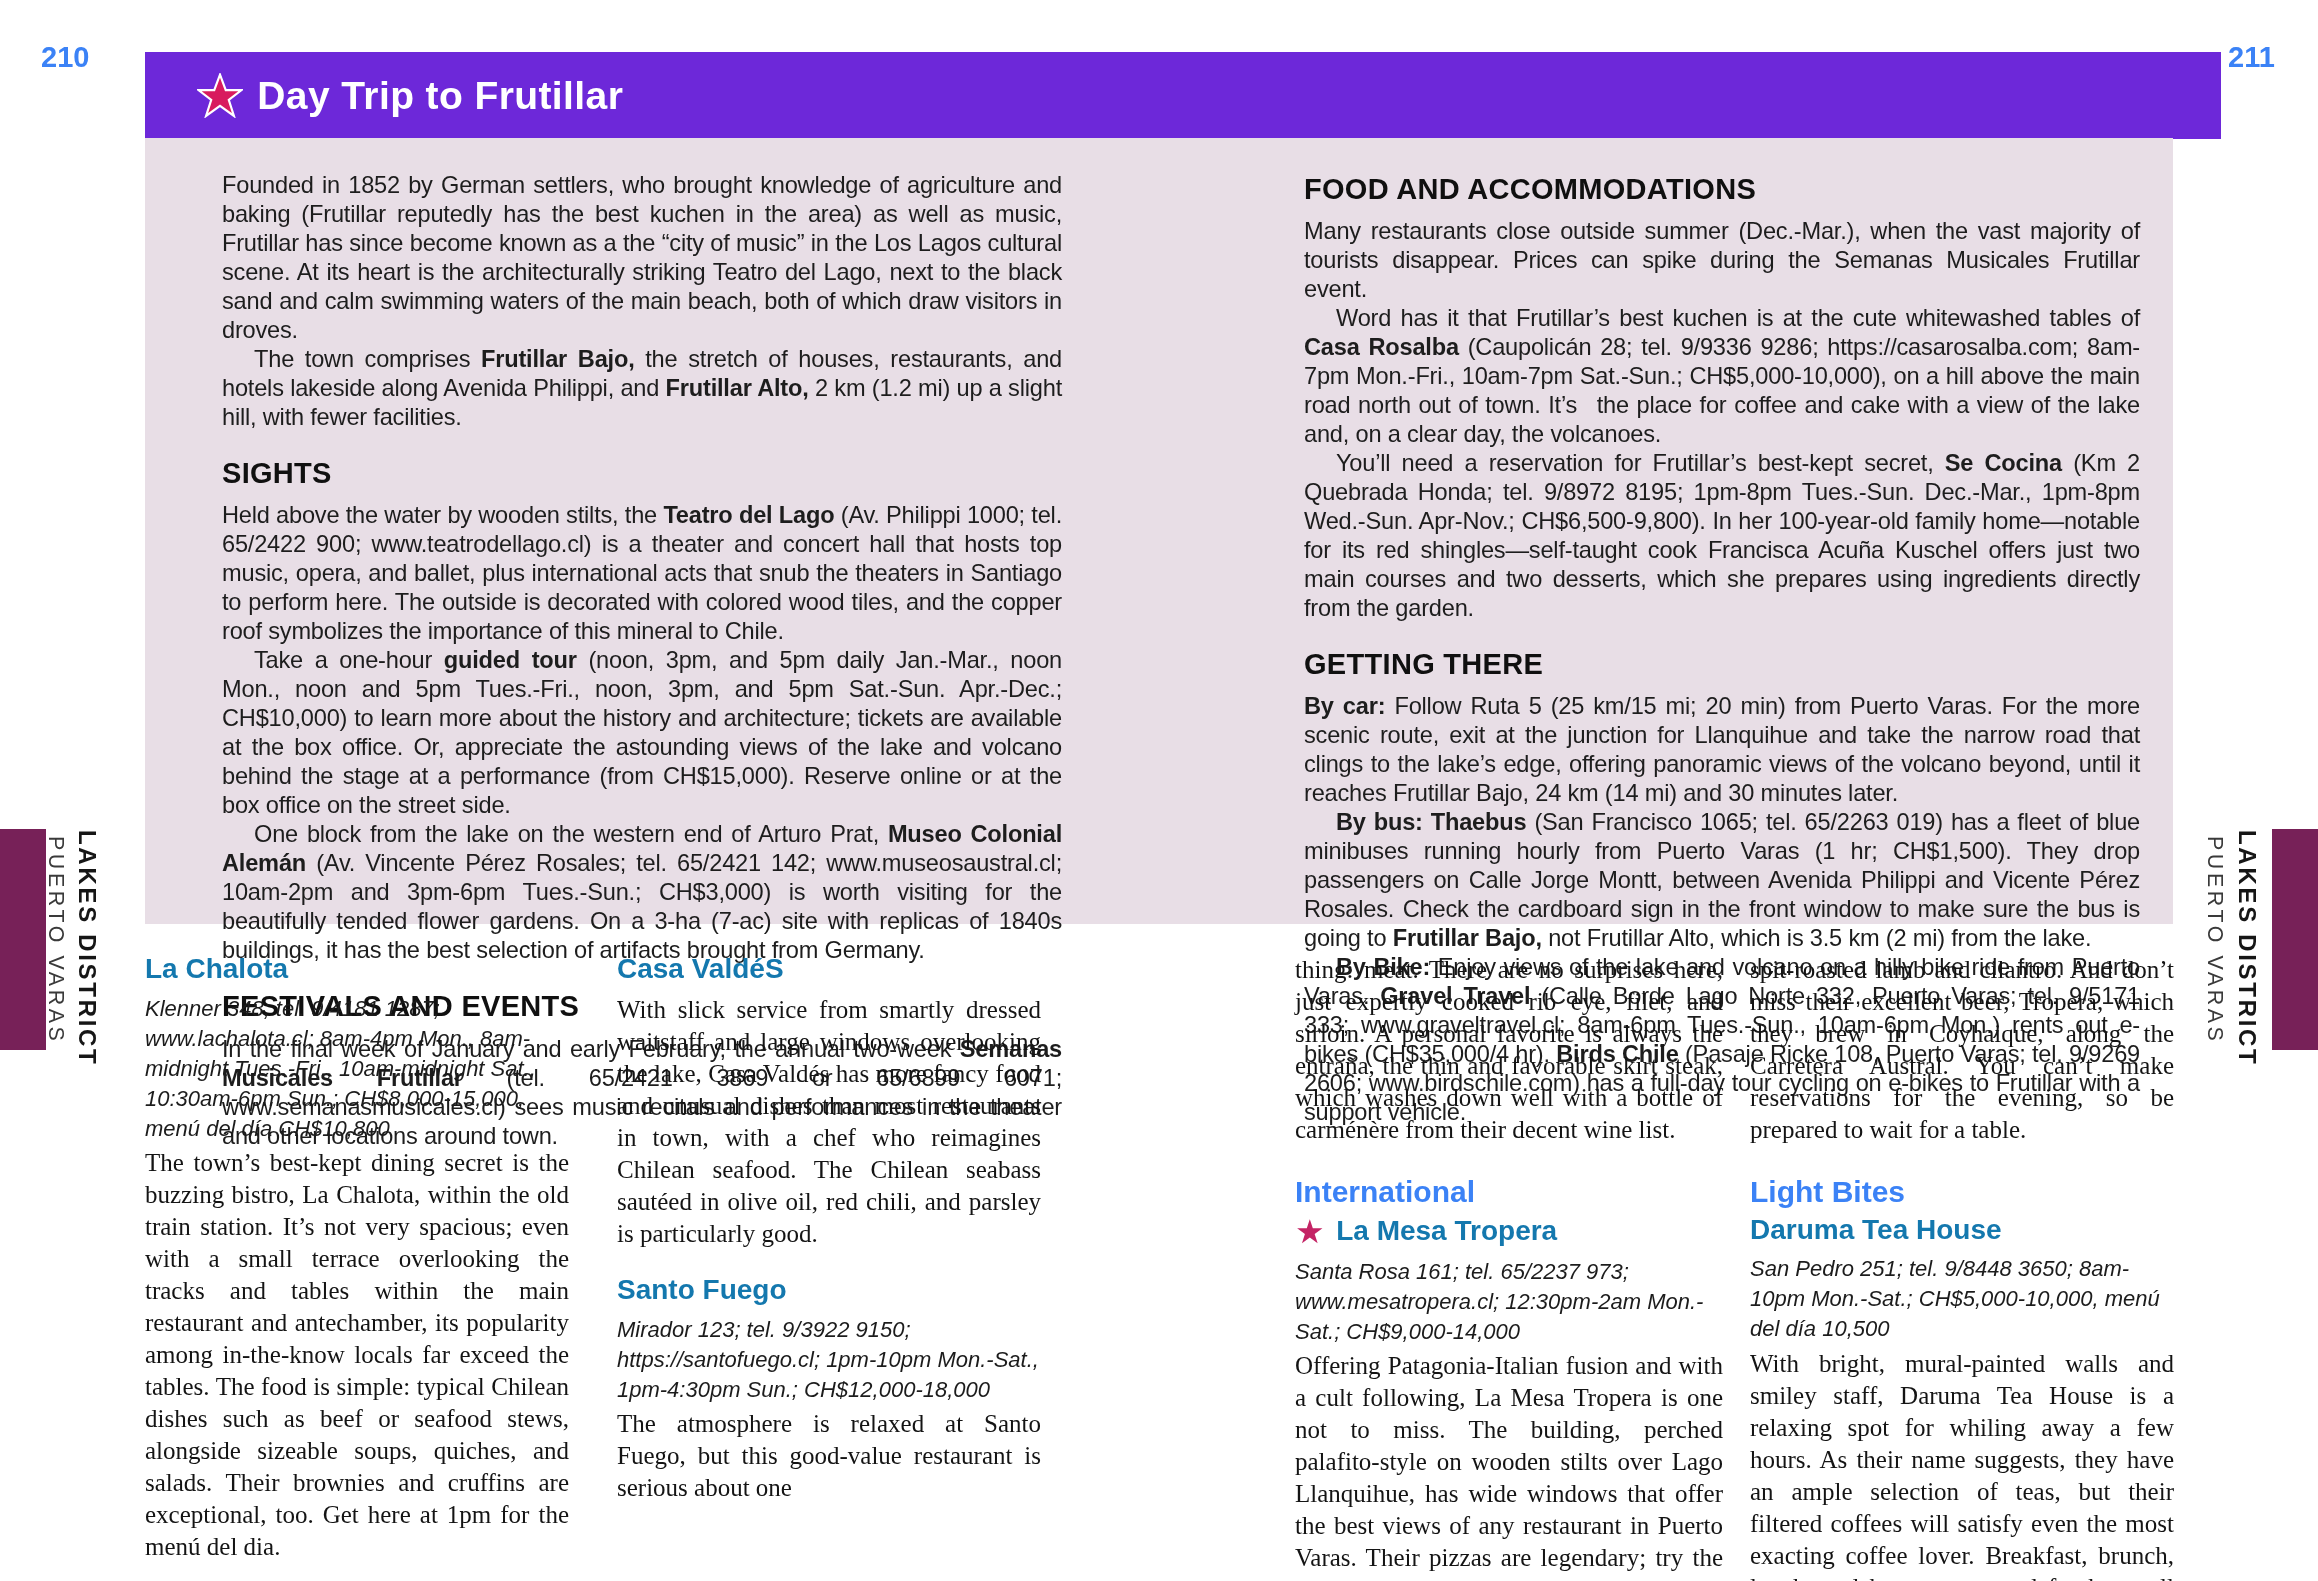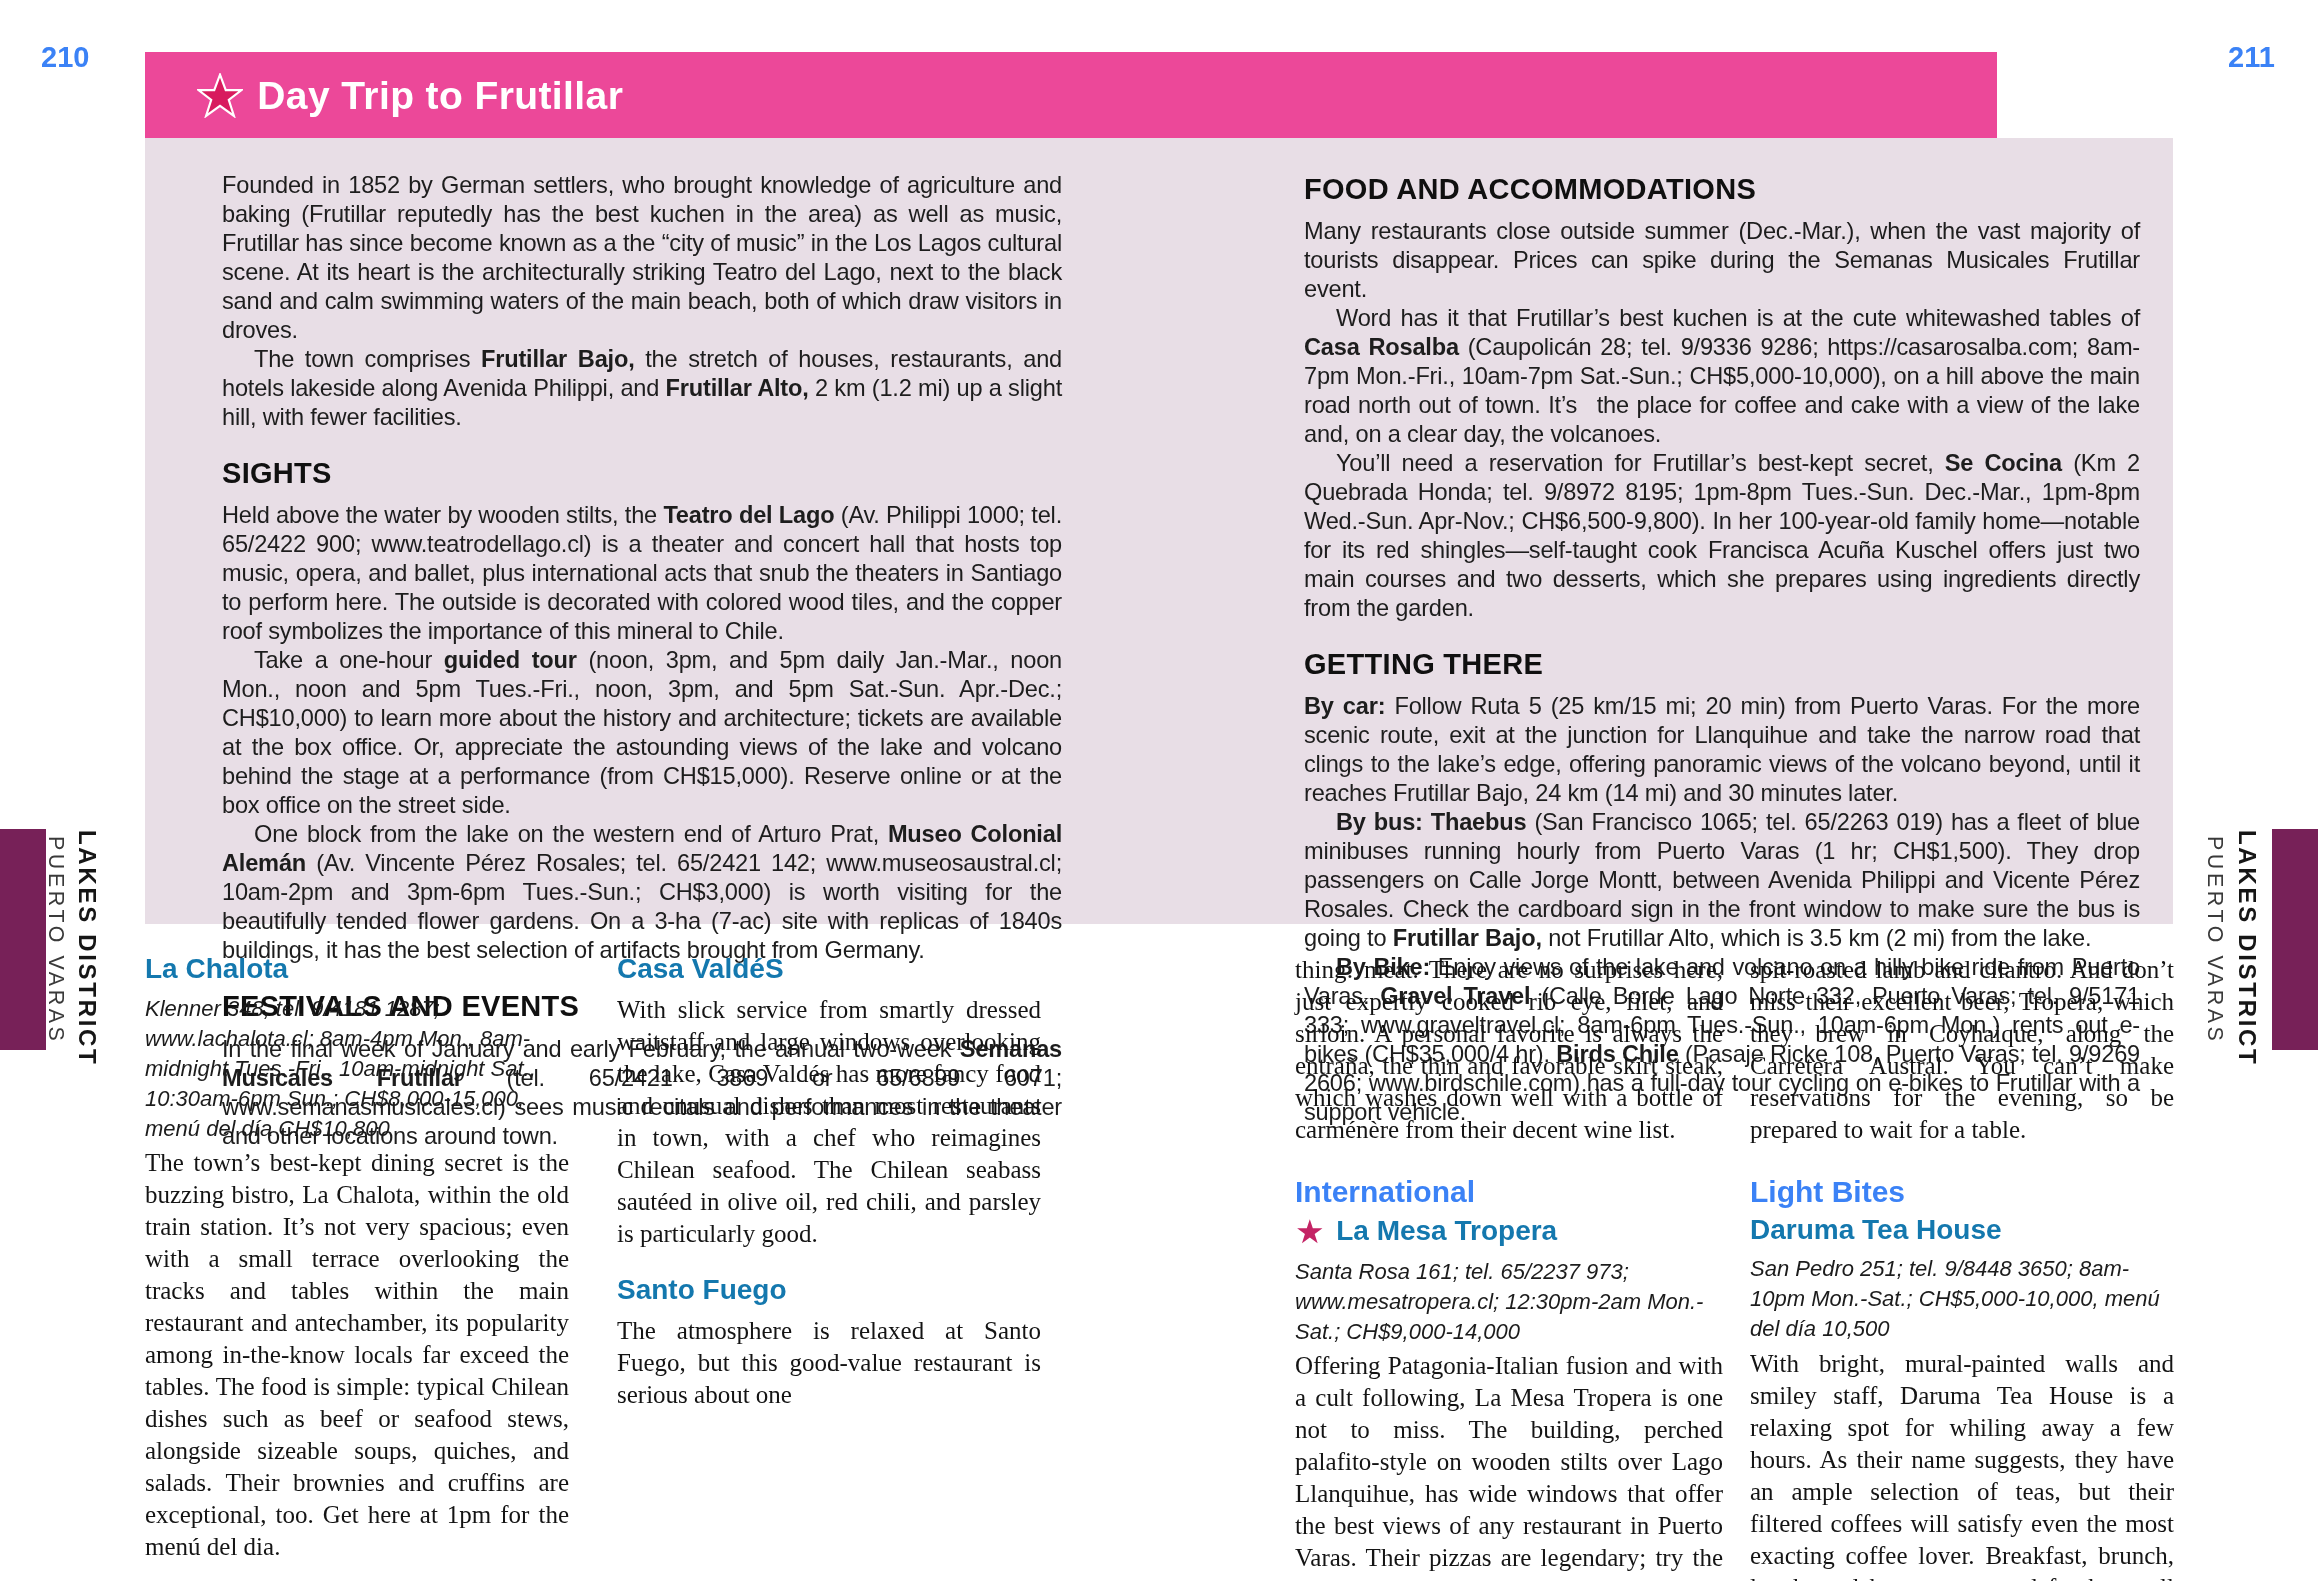--- a/index.html
+++ b/index.html
@@ -4,22 +4,22 @@
 <style>
   html,body{margin:0;padding:0;background:#fff;}
   body{position:relative;width:2319px;height:1581px;overflow:hidden;
        font-family:"Liberation Sans",sans-serif;color:#1c1c1c;}
 
   .page-num{position:absolute;font:700 29px/1 "Liberation Sans",sans-serif;color:#3b82f6;}
   #pn-left{left:41px;top:43px;}
   #pn-right{left:2228px;top:43px;}
 
   
-  .banner{position:absolute;left:145px;top:52px;width:1852px;height:87px;
-          background:#ec4899;display:flex;align-items:center;padding-left:52px;box-sizing:border-box;}
+  .banner{position:absolute;left:145px;top:52px;width:2076px;height:87px;
+          background:#6d28d9;display:flex;align-items:center;padding-left:52px;box-sizing:border-box;}
   .banner .star{flex:0 0 auto;margin-right:14.3px;display:block;}
   .banner h1{font:700 39px/1 "Liberation Sans",sans-serif;color:#ffffff;margin:0;letter-spacing:0.4px;}
 
   
   .hbox{position:absolute;left:145px;top:138px;width:2028px;height:786px;background:#e8dee6;}
   .boxcol{position:absolute;top:33px;}
   #box-left{left:59px;width:840px;margin-left:18px;}
   #box-right{left:1159px;width:836px;}
   .boxp{font:23.6px/29px "Liberation Sans",sans-serif;color:#1d1d1d;text-align:justify;margin:0;letter-spacing:-0.2px;}
   .boxp.indent{text-indent:32px;}
@@ -97,20 +97,21 @@
   <p class="lbody">The town’s best-kept dining secret is the buzzing bistro, La Chalota, within the old train station. It’s not very spacious; even with a small terrace overlooking the tracks and tables within the main restaurant and antechamber, its popularity among in-the-know locals far exceed the tables. The food is simple: typical Chilean dishes such as beef or seafood stews, alongside sizeable soups, quiches, and salads. Their brownies and cruffins are exceptional, too. Get here at 1pm for the menú del dia.</p>
 </div>
 
 <div class="lcol" id="lcol2">
   <div>
     <h3 class="lname">Casa ValdéS</h3>
     <p class="lbody">With slick service from smartly dressed waitstaff and large windows overlooking the lake, Casa Valdés has more fancy food and unusual dishes than most restaurants in town, with a chef who reimagines Chilean seafood. The Chilean seabass sautéed in olive oil, red chili, and parsley is particularly good.</p>
   </div>
   <div>
     <h3 class="lname lsub">Santo Fuego</h3>
+    <p class="linfo">Mirador 123; tel. 9/3922 9150; https://santofuego.cl; 1pm-10pm Mon.-Sat., 1pm-4:30pm Sun.; CH$12,000-18,000</p>
     <p class="lbody">The atmosphere is relaxed at Santo Fuego, but this good-value restaurant is serious about one</p>
   </div>
 </div>
 
 <div class="lcol" id="lcol3">
   <p class="lbody">thing: meat. There are no surprises here, just expertly cooked rib eye, filet, and sirloin. A personal favorite is always the entraña, the thin and favorable skirt steak, which washes down well with a bottle of carménère from their decent wine list.</p>
   <h3 class="lsection">International</h3>
   <div class="starline">
     <span class="pink-star">★</span>
     <h3 class="lname">La Mesa Tropera</h3>

